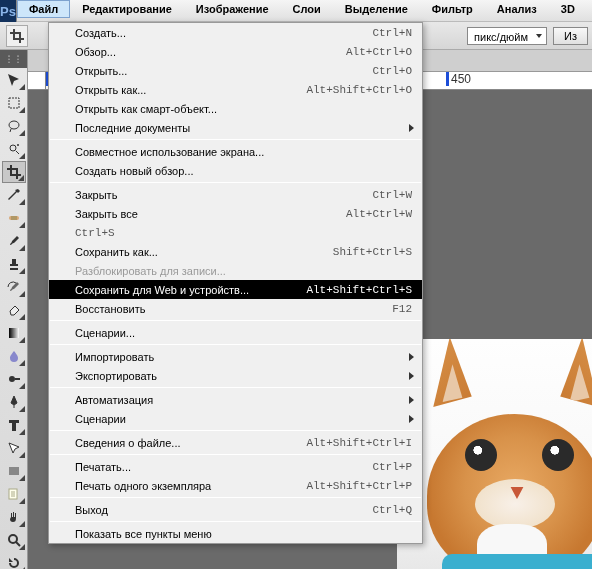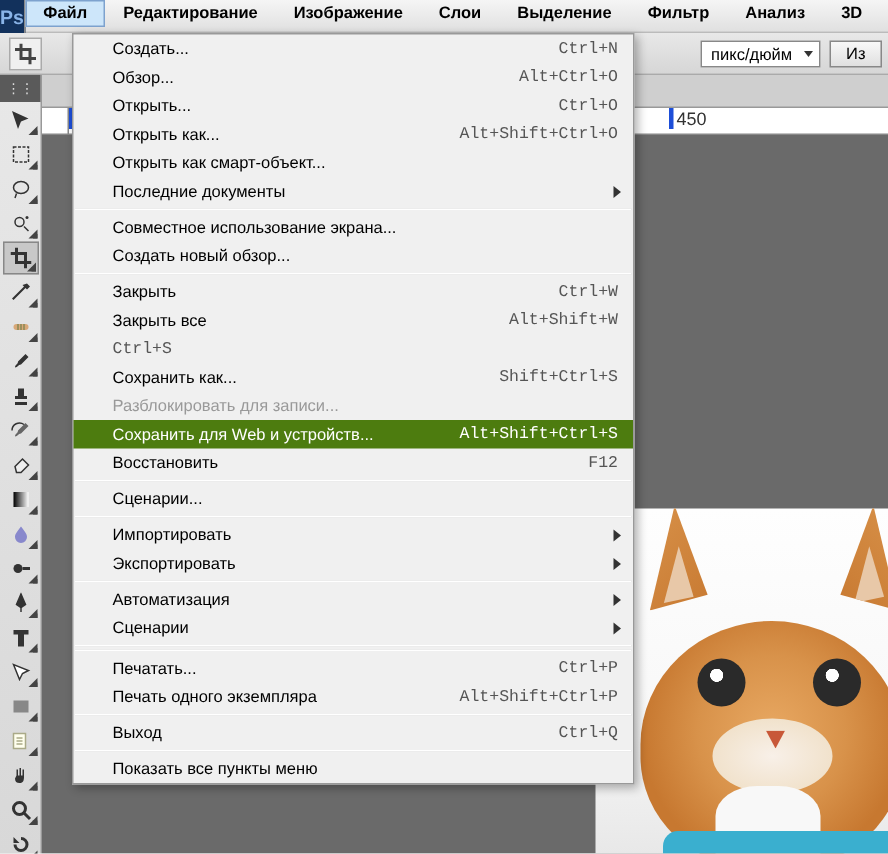--- a/index.html
+++ b/index.html
@@ -38,21 +38,21 @@
 .cat-ear-l::after, .cat-ear-r::after { content:''; position:absolute; width:60%; height:60%; background:#e8c8a8; bottom:5px; left:20%; clip-path: polygon(20% 100%, 50% 10%, 80% 90%); }
 .cat-eye-l { position: absolute; width: 32px; height: 32px; background: radial-gradient(circle at 40% 35%, #fff 0 15%, #2a2a2a 16% 70%, #1a1a1a 100%); border-radius: 50%; top: 100px; left: 68px; }
 .cat-eye-r { position: absolute; width: 32px; height: 32px; background: radial-gradient(circle at 40% 35%, #fff 0 15%, #2a2a2a 16% 70%, #1a1a1a 100%); border-radius: 50%; top: 100px; left: 145px; }
 .cat-nose { position: absolute; width: 16px; height: 12px; background: #c85838; clip-path: polygon(10% 0, 90% 0, 50% 100%); top: 148px; left: 112px; }
 .cat-muzzle { position: absolute; width: 80px; height: 50px; background: radial-gradient(ellipse, #f8f0e8 0%, #f0e0c8 80%); border-radius: 50%; top: 140px; left: 78px; }
 .cat-collar { position: absolute; width: 160px; height: 30px; background: #3aafcf; border-radius: 10px; bottom: -15px; left: 45px; }
 .cat-chest { position: absolute; width: 70px; height: 50px; background: #f8f8f8; bottom: -5px; left: 80px; border-radius: 40% 40% 0 0; }
 
 .dropdown-menu { position: absolute; left: 48px; top: 22px; width: 375px; background: #f0f0f0; border: 1px solid #999; box-shadow: 2px 2px 6px rgba(0,0,0,0.3); z-index: 100; }
 .menu-row { display: flex; align-items: center; padding: 3px 10px 3px 26px; cursor: pointer; position: relative; height: 19px; }
-.menu-row.highlighted { background: #4d7c0f; color: #fff; }
+.menu-row.highlighted { background: #000000; color: #fff; }
 .menu-row.disabled { color: #999; }
 .menu-row .label { flex: 1; }
 .menu-row .shortcut { color: #555; font-family: Liberation Mono, monospace; }
 .menu-row.highlighted .shortcut { color: #fff; }
 .menu-row.has-sub::after { content: ''; position: absolute; right: 8px; border-top: 4px solid transparent; border-bottom: 4px solid transparent; border-left: 5px solid #333; }
 .menu-sep { height: 1px; background: #c0c0c0; margin: 2px 1px; border-bottom: 1px solid #fff; }
 
 svg { display: block; }
 </style>
 </head>
@@ -274,21 +274,21 @@
       <span class="label">Создать новый обзор...</span>
       <span class="shortcut"></span>
     </div>
     <div class="menu-sep"></div>
     <div class="menu-row">
       <span class="label">Закрыть</span>
       <span class="shortcut">Ctrl+W</span>
     </div>
     <div class="menu-row">
       <span class="label">Закрыть все</span>
-      <span class="shortcut">Alt+Shift+W</span>
+      <span class="shortcut">Alt+Ctrl+W</span>
     </div>
     <div class="menu-row">
       <span class="shortcut">Ctrl+S</span>
     </div>
     <div class="menu-row">
       <span class="label">Сохранить как...</span>
       <span class="shortcut">Shift+Ctrl+S</span>
     </div>
     <div class="menu-row disabled">
       <span class="label">Разблокировать для записи...</span>
@@ -319,20 +319,24 @@
     <div class="menu-sep"></div>
     <div class="menu-row has-sub">
       <span class="label">Автоматизация</span>
       <span class="shortcut"></span>
     </div>
     <div class="menu-row has-sub">
       <span class="label">Сценарии</span>
       <span class="shortcut"></span>
     </div>
     <div class="menu-sep"></div>
+    <div class="menu-row">
+      <span class="label">Сведения о файле...</span>
+      <span class="shortcut">Alt+Shift+Ctrl+I</span>
+    </div>
     <div class="menu-sep"></div>
     <div class="menu-row">
       <span class="label">Печатать...</span>
       <span class="shortcut">Ctrl+P</span>
     </div>
     <div class="menu-row">
       <span class="label">Печать одного экземпляра</span>
       <span class="shortcut">Alt+Shift+Ctrl+P</span>
     </div>
     <div class="menu-sep"></div>

